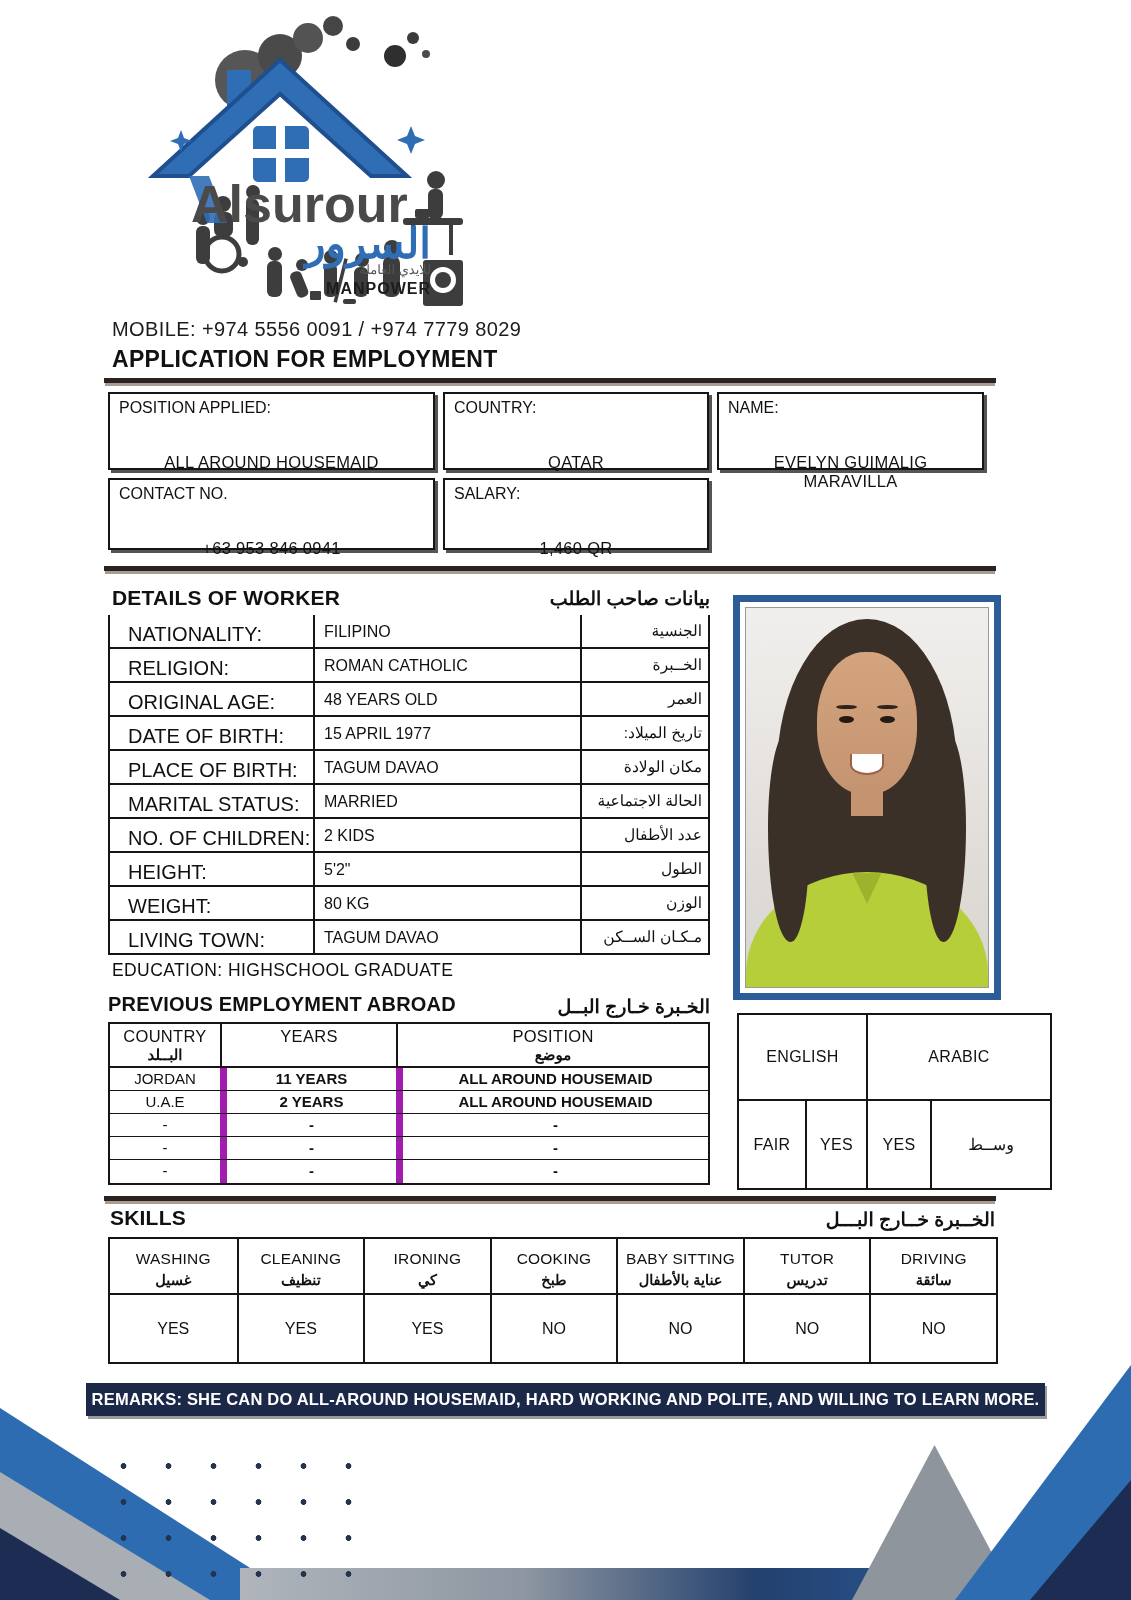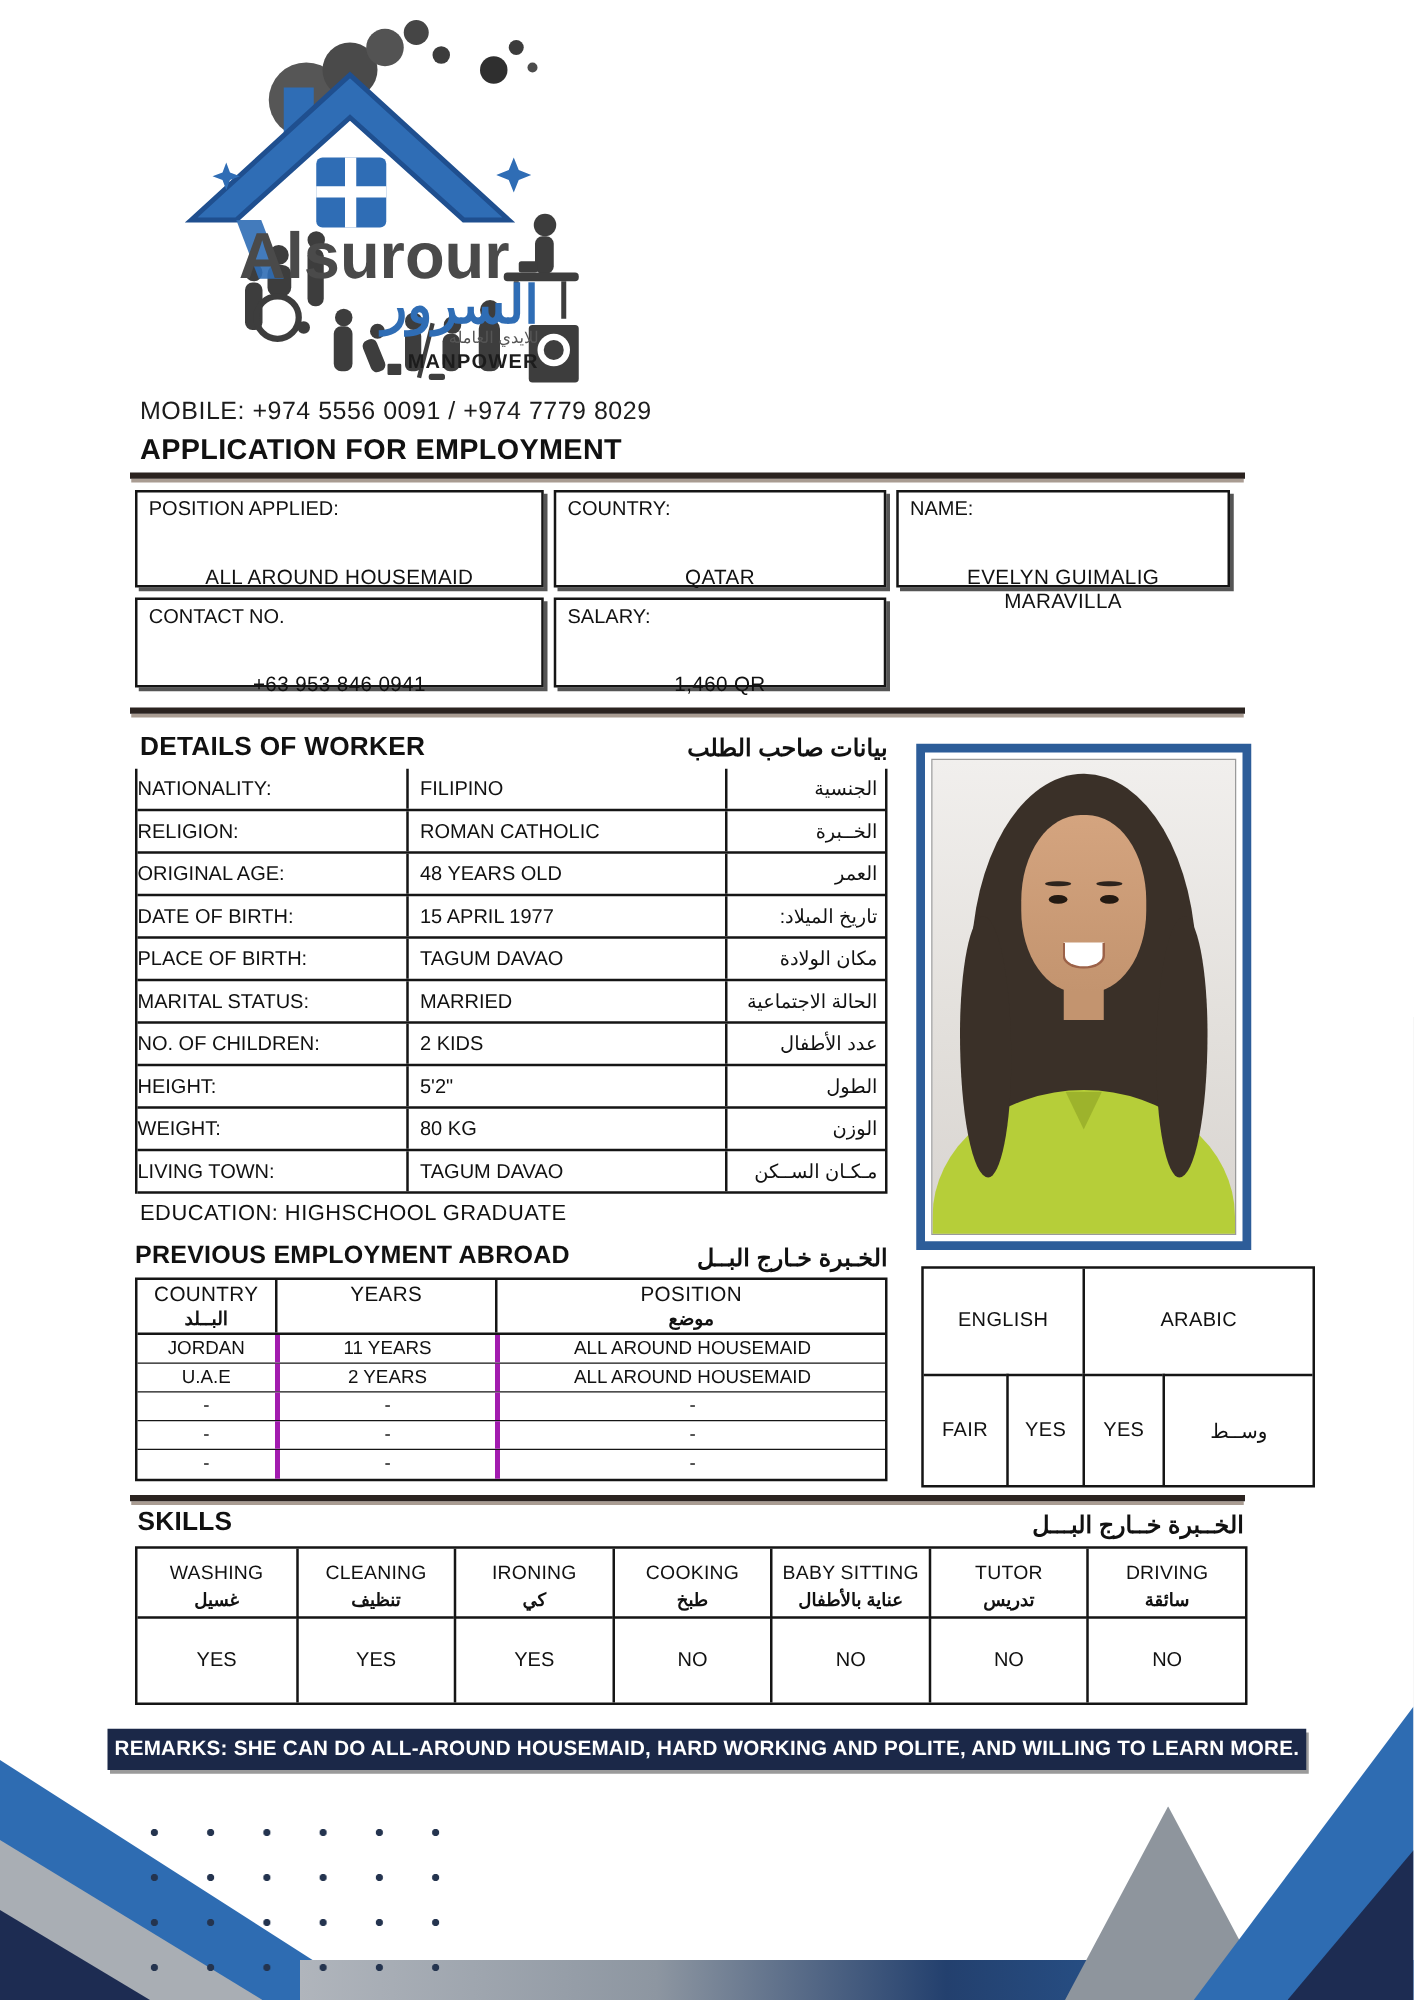--- a/index.html
+++ b/index.html
@@ -21,22 +21,22 @@
   .app-label { font-size:16px; }
   .app-value { flex:1; display:flex; align-items:center; justify-content:center;
                text-align:center; font-size:16.5px; letter-spacing:.3px; padding:0 6px; }
 
   
   .sec-head-en { position:absolute; font-weight:bold; font-size:21px; letter-spacing:.2px; }
   .sec-head-ar { position:absolute; font-weight:bold; font-size:19px; text-align:right; }
   .details-table { position:absolute; left:108px; top:615px; width:602px;
                    border-left:2px solid #151515; border-right:2px solid #151515; }
   .d-row { display:grid; grid-template-columns:203px 267px 128px; height:34px; border-bottom:2px solid #151515; }
-  .d-label { padding:8px 4px 0 0; font-size:16px; white-space:nowrap; }
-  .d-value { border-left:2px solid #151515; padding:8px 4px 0 9px; font-size:16px; white-space:nowrap;margin-left:12px; }
+  .d-label { padding:8px 4px 0 18px; font-size:20px; white-space:nowrap; }
+  .d-value { border-left:2px solid #151515; padding:8px 4px 0 9px; font-size:16px; white-space:nowrap; }
   .d-arabic { border-left:2px solid #151515; text-align:right; padding:7px 6px 0 2px; font-size:15.5px; white-space:nowrap; }
   .education-line { position:absolute; left:112px; top:960px; font-size:17.5px; letter-spacing:.4px; }
 
   
   .photo-frame { position:absolute; left:733px; top:595px; width:268px; height:405px;
                  border:7px solid #2d5d99; background:#fff; padding:5px; }
   .photo { position:relative; width:100%; height:100%; border:1px solid #9a9a9a; overflow:hidden;
            background:linear-gradient(180deg,#f1efed 0%,#e3e0dc 55%,#d8d4d0 100%); }
   .ph-hair-back { position:absolute; left:13%; top:3%; width:74%; height:80%; background:#3a3028; border-radius:50% 50% 42% 42%; }
   .ph-body { position:absolute; left:0; bottom:-2px; width:100%; height:31%; background:#b6ce39; border-radius:55% 55% 0 0 / 95% 95% 0 0; }
@@ -56,21 +56,21 @@
   
   .emp-table { position:absolute; left:108px; top:1022px; width:602px; border:2px solid #151515; background:#fff; }
   .emp-head { display:grid; grid-template-columns:110px 176px 312px; border-bottom:2px solid #151515; }
   .emp-hcell { text-align:center; padding:3px 2px 2px; }
   .emp-hcell + .emp-hcell { border-left:2px solid #151515; }
   .emp-hcell .en { font-size:16.5px; letter-spacing:.3px; }
   .emp-hcell .ar { font-size:15px; font-weight:bold; }
   .emp-row { display:grid; grid-template-columns:110px 176px 312px; height:23px; border-bottom:1.5px solid #151515; }
   .emp-row:last-child { border-bottom:none; }
   .emp-cell { text-align:center; font-size:15px; padding-top:2px; overflow:hidden; white-space:nowrap; }
-  .emp-cell + .emp-cell { border-left:4px solid #a21caf; }
+  .emp-cell + .emp-cell { border-left:7px solid #a21caf;font-weight:bold; }
 
   
   .lang-box { position:absolute; left:737px; top:1013px; width:315px; height:177px; border:2px solid #151515;
               display:grid; grid-template-columns:66px 61px 64px 1fr; grid-template-rows:84px 1fr; background:#fff; }
   .lang-cell { display:flex; align-items:center; justify-content:center; font-size:16px; letter-spacing:.3px; }
   .lang-en { grid-column:1/3; }
   .lang-arh { grid-column:3/5; border-left:2px solid #151515; }
   .lang-b { border-top:2px solid #151515; }
   .lang-b + .lang-b { border-left:2px solid #151515; }
 

